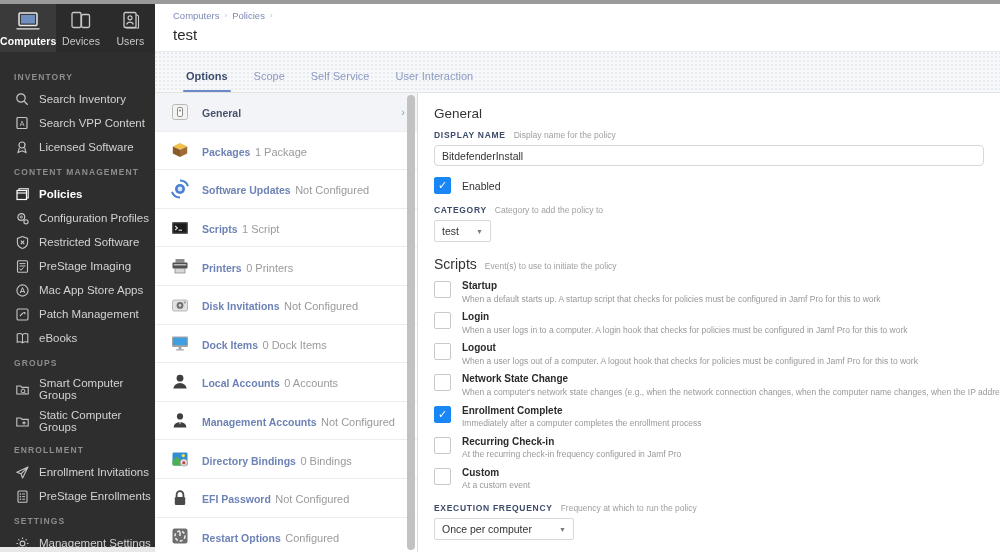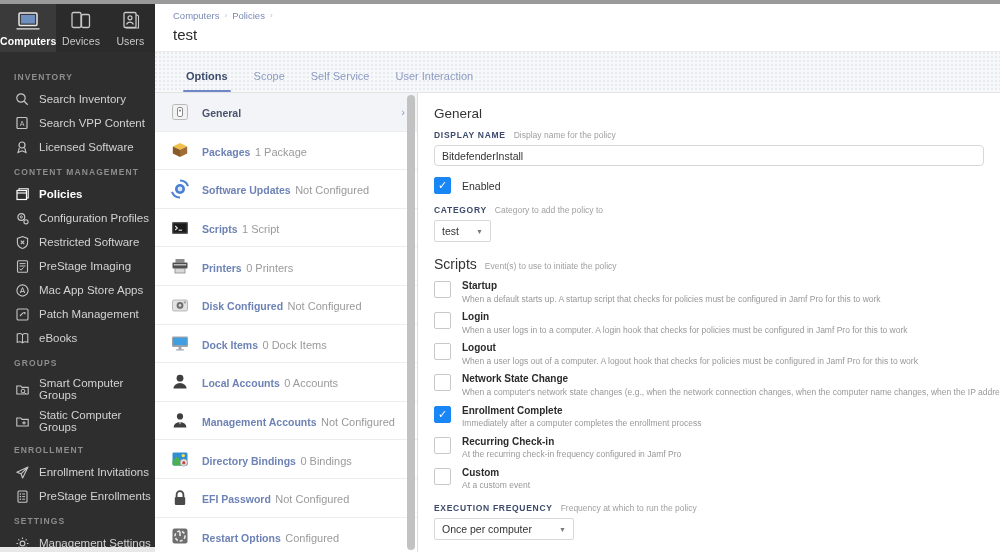--- a/index.html
+++ b/index.html
@@ -453,21 +453,21 @@
           <div class="opt">
             <span class="oico">
               <svg width="20" height="20" viewBox="0 0 20 20">
                   <rect x="2.5" y="5" width="15" height="11" rx="1.6" fill="#e2e2e2" stroke="#a9a9a9" stroke-width=".8"></rect>
                   <circle cx="10" cy="10.4" r="3.4" fill="#707070"></circle>
                   <circle cx="10" cy="10.4" r="1.3" fill="#d9d9d9"></circle>
                   <rect x="13.8" y="6.4" width="2" height="2" fill="#9a9a9a"></rect>
                 </svg>
             </span>
             <span class="otext">
-              <span class="otitle">Disk Configured</span>
+              <span class="otitle">Disk Invitations</span>
               <span class="osub">Not Configured</span>
             </span>
           </div>
 
           <div class="opt">
             <span class="oico">
               <svg width="20" height="20" viewBox="0 0 20 20">
                   <rect x="2" y="3.5" width="16" height="10.5" rx="1.2" fill="#9fa4aa"></rect>
                   <rect x="3.2" y="4.7" width="13.6" height="7.4" fill="#3f9fe0"></rect>
                   <rect x="8.6" y="14" width="2.8" height="2.4" fill="#9fa4aa"></rect>

